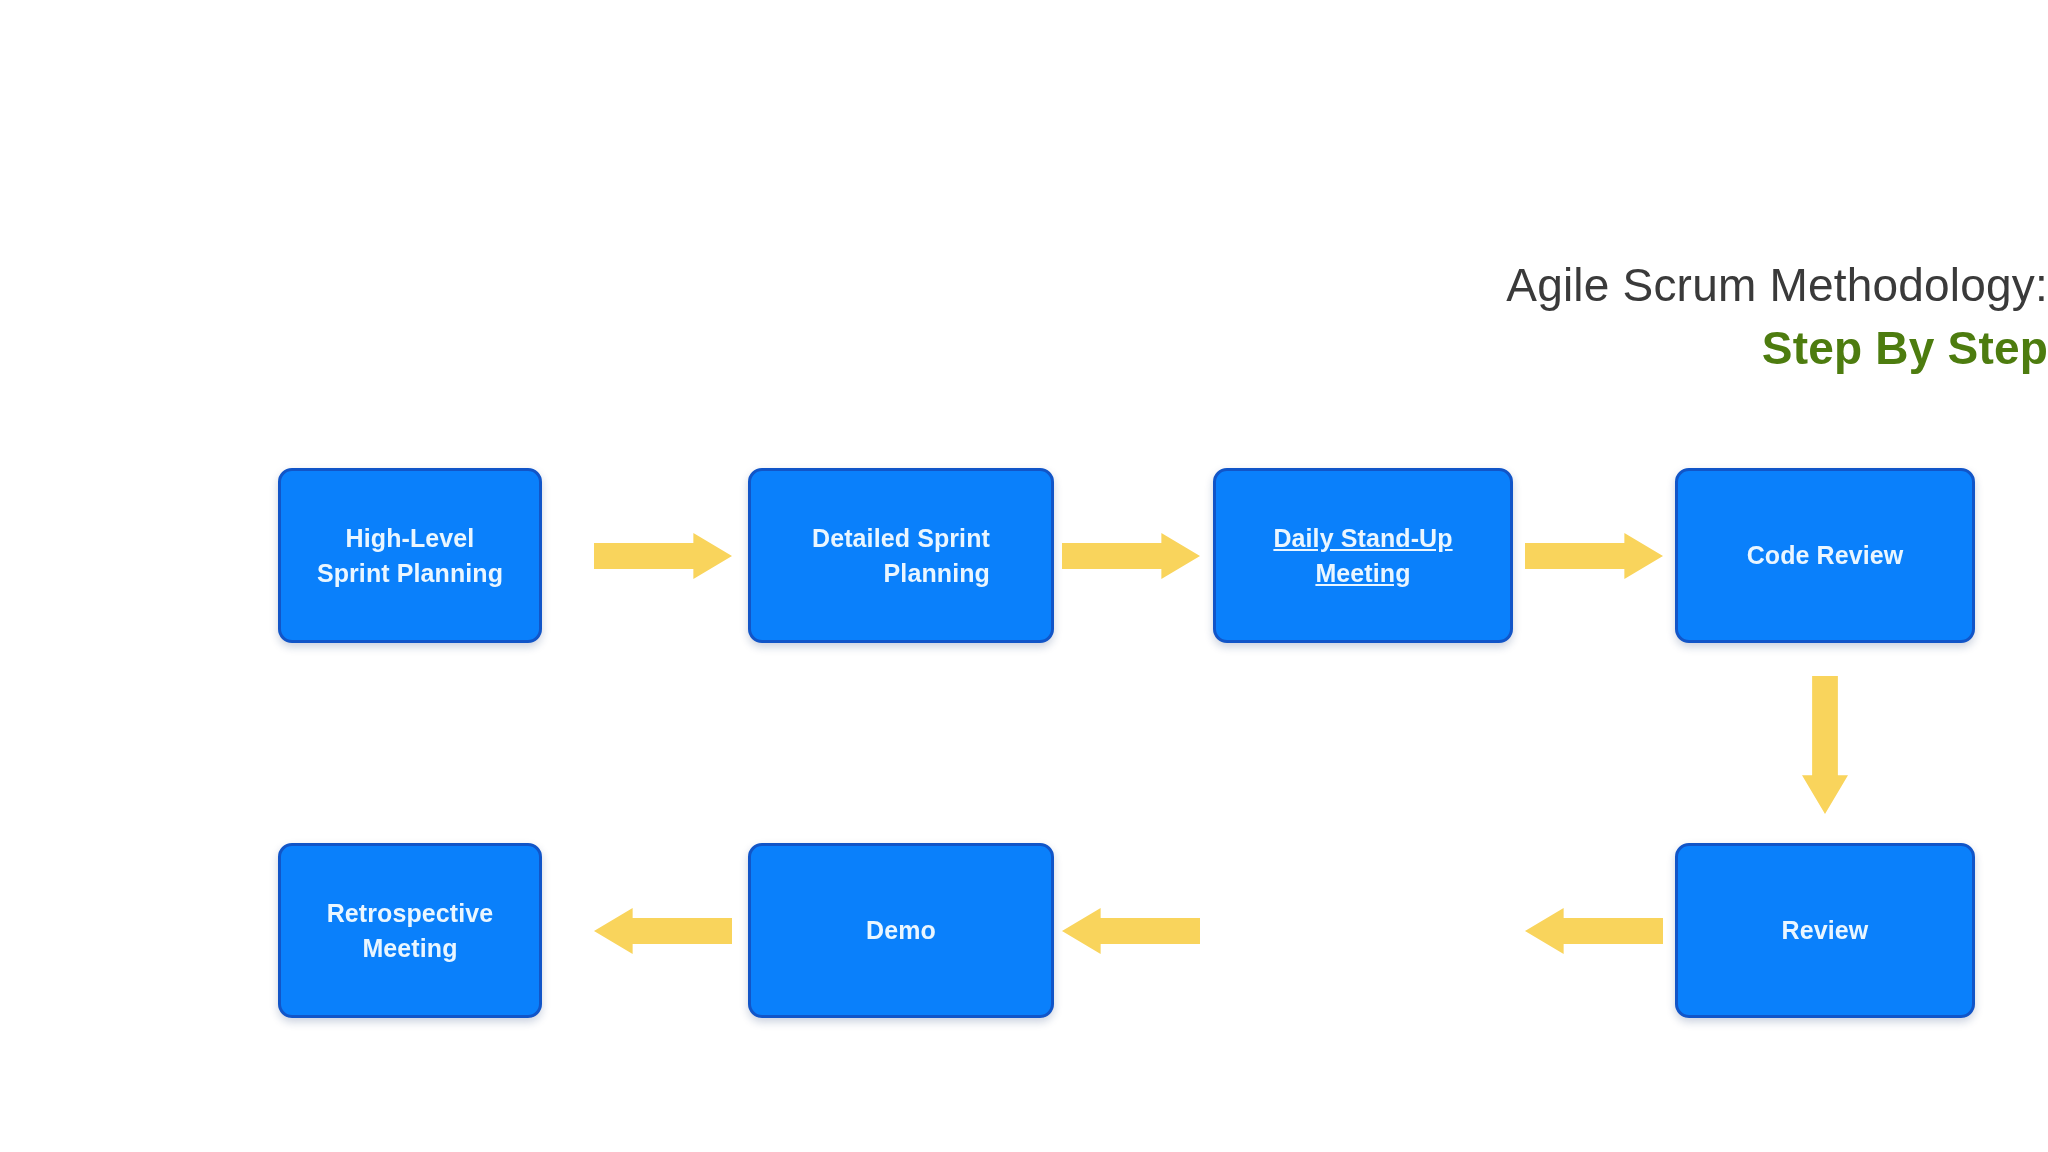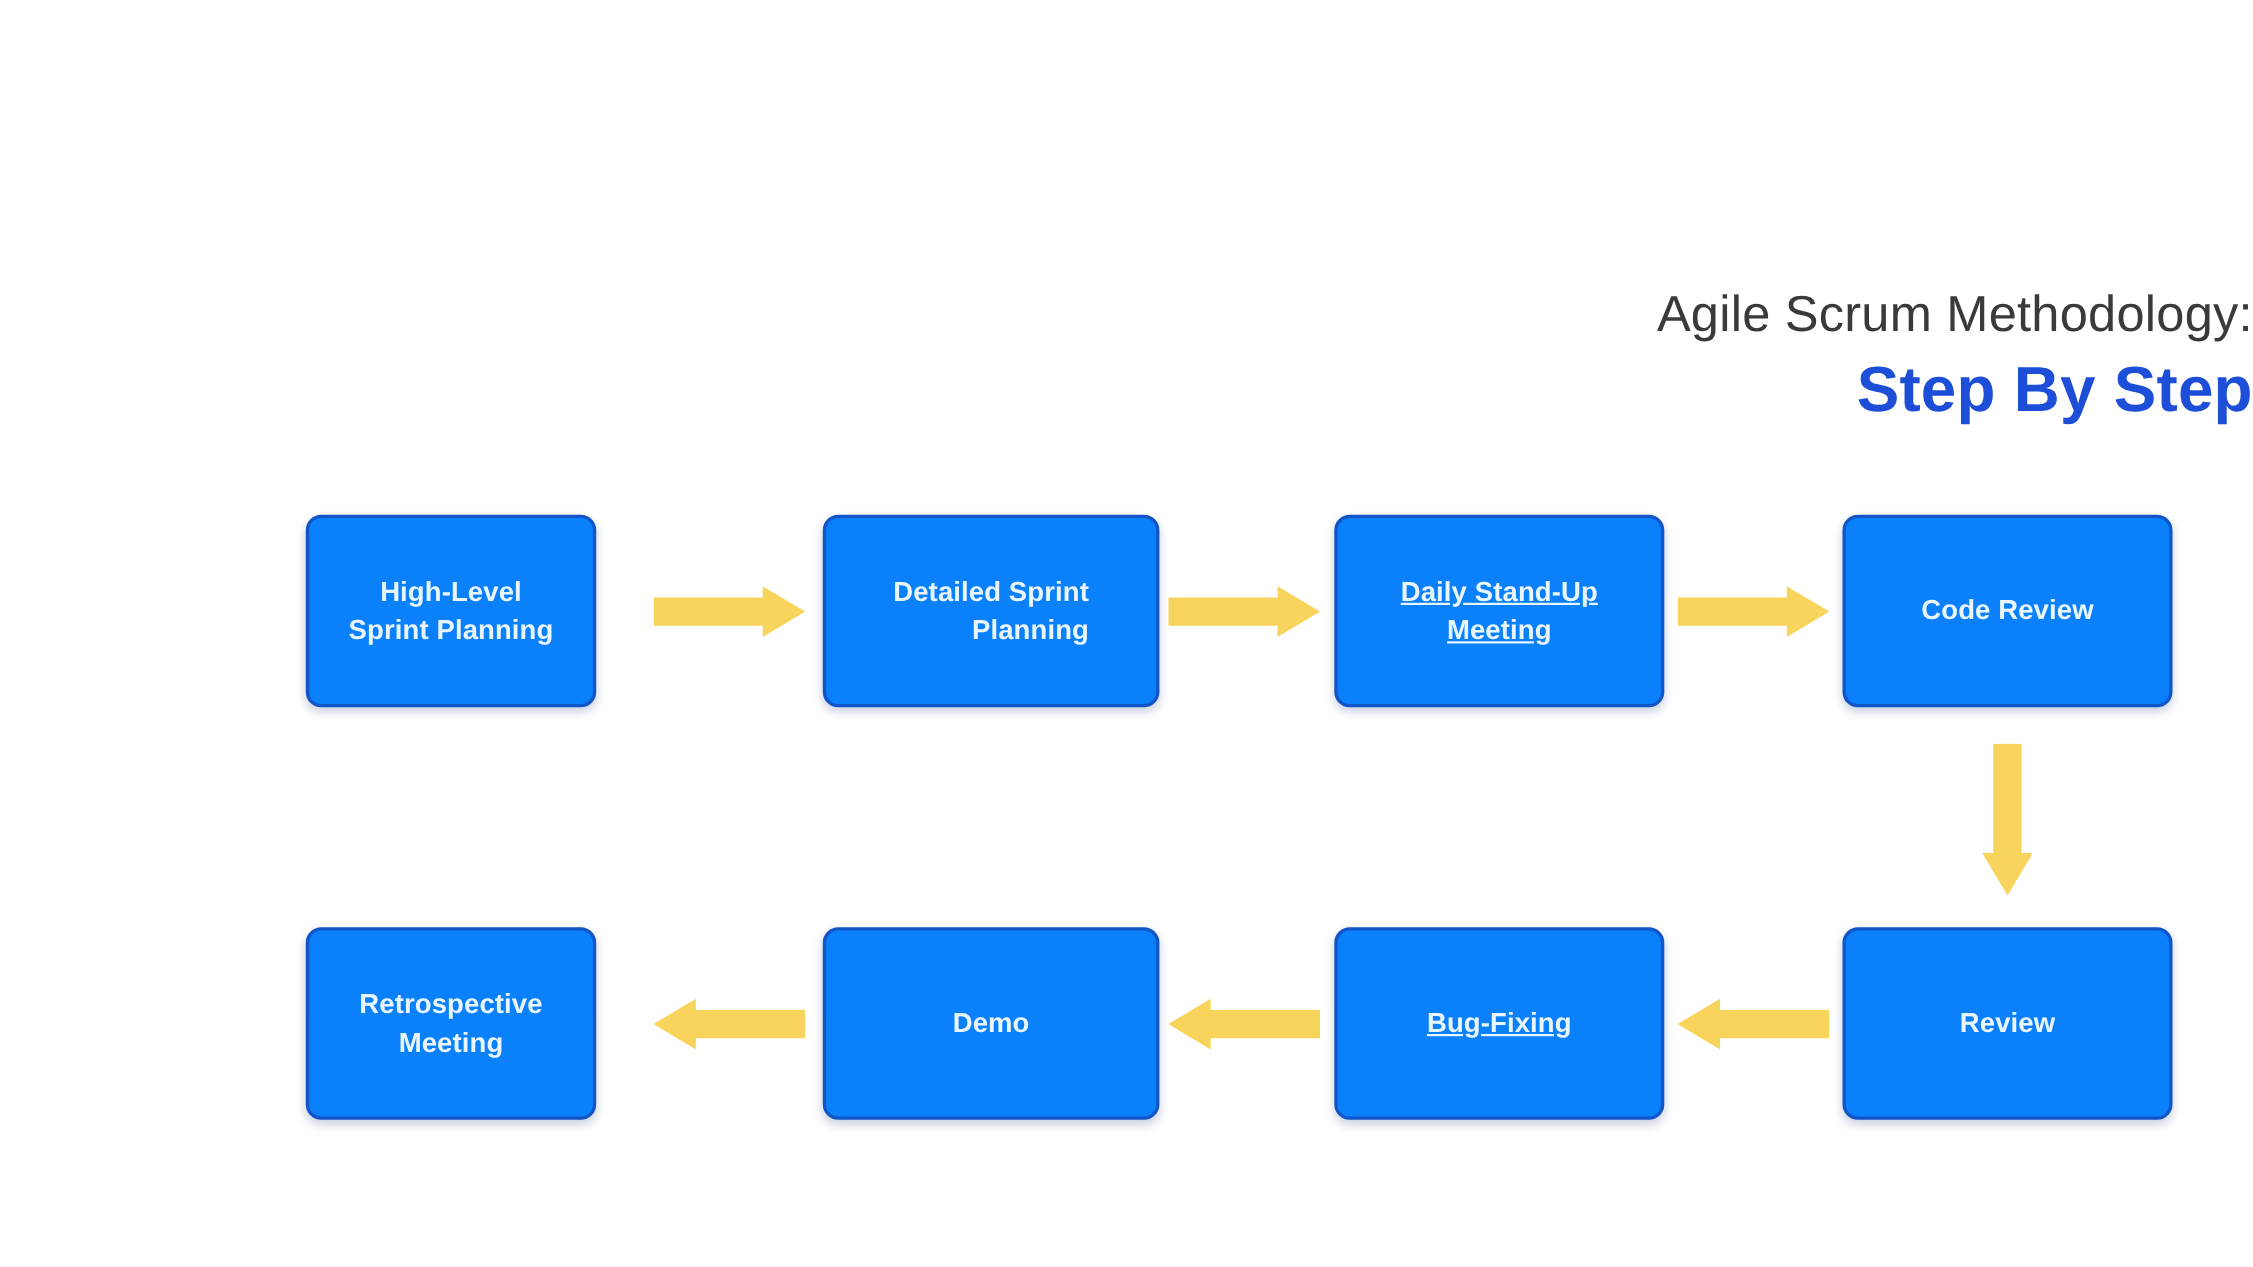--- a/index.html
+++ b/index.html
@@ -35,24 +35,24 @@
   .title-line-1 {
     display: block;
     font-size: 46px;
     font-weight: 400;
     letter-spacing: 0.2px;
     color: #3a3a3a;
     line-height: 1.18;
   }
   .title-line-2 {
     display: block;
-    font-size: 58px;
+    font-size: 46px;
     font-weight: 700;
     letter-spacing: 0.2px;
-    color: #1d4ed8;
+    color: #4d7c0f;
     line-height: 1.22;
     margin-top: 8px;
   }
 
   
   .node {
     position: absolute;
     box-sizing: border-box;
     background: #0a80fb;
     border: 3px solid #1155c8;
@@ -145,23 +145,20 @@
 
   <div class="arrow-v"></div>
 
   <div class="node row-bottom col-1">
     <span class="label">Retrospective
 Meeting</span>
   </div>
   <div class="node row-bottom col-2">
     <span class="label">Demo</span>
   </div>
-  <div class="node row-bottom col-3">
-    <span class="label">Bug-Fixing</span>
-  </div>
   <div class="node row-bottom col-4">
     <span class="label">Review</span>
   </div>
 
   <div class="arrow-h arrow-left bottom gap-34"></div>
   <div class="arrow-h arrow-left bottom gap-23"></div>
   <div class="arrow-h arrow-left bottom gap-12"></div>
 
 </div>
 

